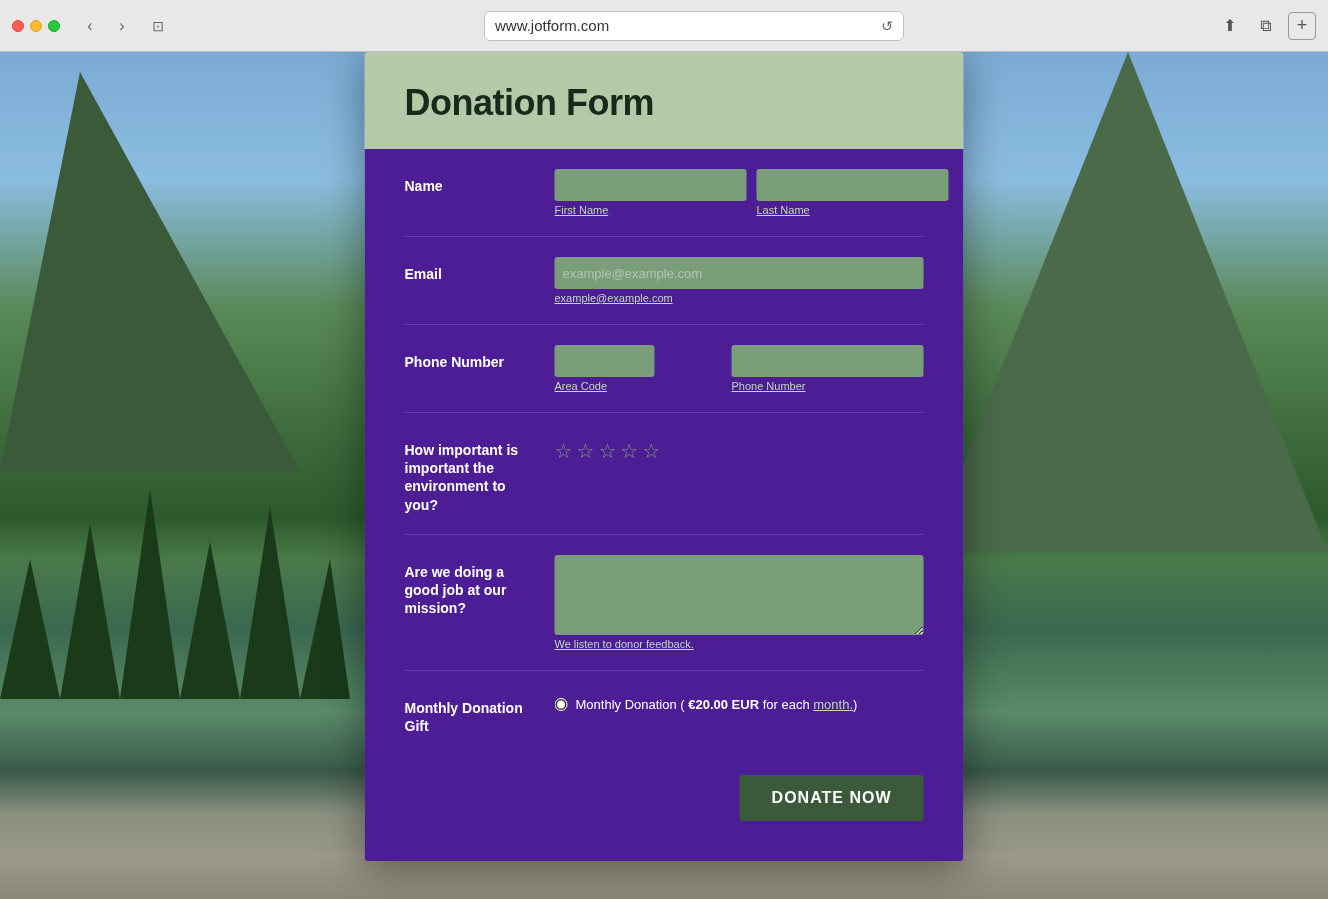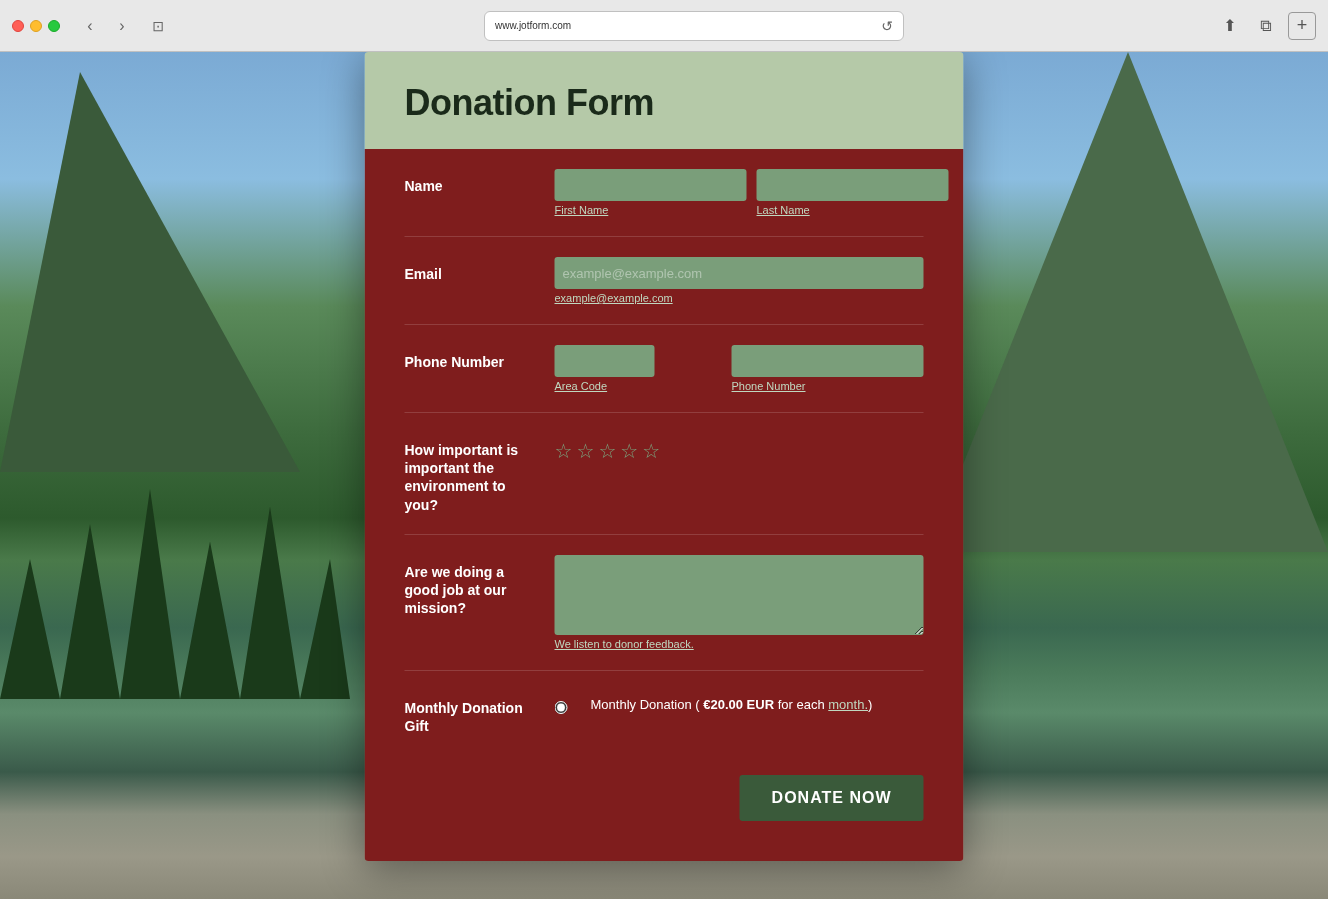--- a/index.html
+++ b/index.html
@@ -82,21 +82,21 @@
       background: #fff;
       border: 1px solid #c0c0c0;
       border-radius: 6px;
       display: flex;
       align-items: center;
       justify-content: space-between;
       padding: 0 10px;
     }
 
     .address-text {
-      font-size: 10px;
+      font-size: 15px;
       color: #333;
     }
 
     .reload-btn {
       background: none;
       border: none;
       cursor: pointer;
       color: #666;
       font-size: 14px;
     }
@@ -201,21 +201,21 @@
     }
 
     .form-title {
       font-size: 36px;
       font-weight: 800;
       color: #1a2a1a;
       letter-spacing: -0.5px;
     }
 
     .form-body {
-      background: #7f1d1d;
+      background: #4c1d95;
       padding: 20px 40px 40px 40px;
     }
 
     .form-field {
       display: flex;
       align-items: flex-start;
       margin-bottom: 20px;
       gap: 20px;
     }
 
@@ -305,22 +305,22 @@
       padding: 8px;
       color: #fff;
       font-size: 13px;
       resize: vertical;
       outline: none;
       font-family: inherit;
     }
 
     .donation-option {
       display: flex;
-      align-items: flex-end;
-      gap: 23px;
+      align-items: flex-start;
+      gap: 8px;
       padding-top: 4px;
     }
 
     .radio-input {
       margin-top: 3px;
       accent-color: #fff;
       cursor: pointer;
     }
 
     .donation-label {

